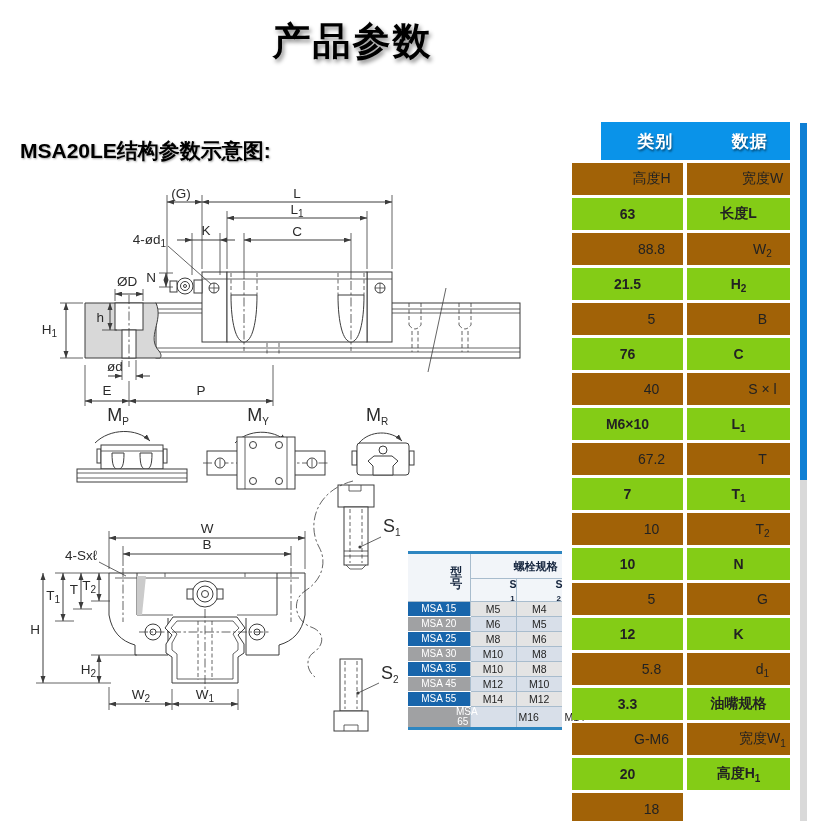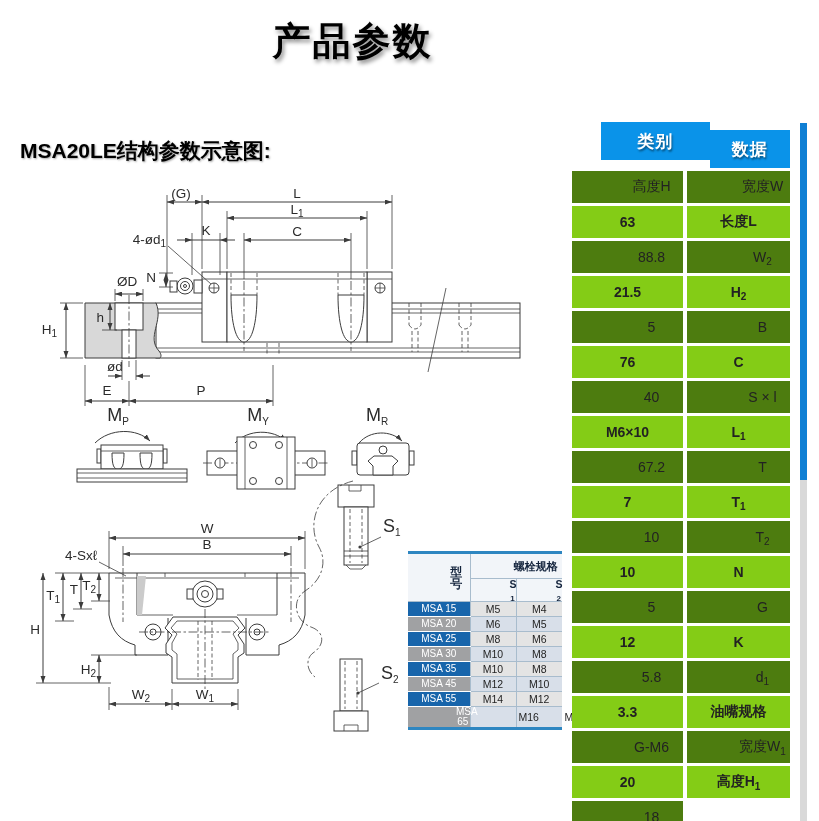--- a/index.html
+++ b/index.html
@@ -11,25 +11,25 @@
     text-shadow:2px 3px 4px rgba(0,0,0,.45);}
   .section-heading{position:absolute;top:137px;left:20px;font-size:21px;font-weight:bold;
     color:#000;text-shadow:1px 1px 2px rgba(0,0,0,.35);}
 
   
   .spec-table{position:absolute;left:572px;top:122px;width:218px;}
   .spec-header{display:flex;gap:0;padding-left:29px;}
   .spec-header .hcell{background:#0a93e9;color:#fff;font-weight:bold;font-size:17px;
      height:38px;display:flex;align-items:center;justify-content:center;
      text-shadow:1px 2px 2px rgba(0,0,0,.45);letter-spacing:1px;}
-  .hcell.c1{width:111px;} .hcell.c2{width:82px;margin-top:8px;}
+  .hcell.c1{width:111px;} .hcell.c2{width:82px;}
   .spec-rows{display:grid;grid-template-columns:111px 103px;column-gap:4px;row-gap:3px;
      grid-auto-rows:32px;margin-top:3px;}
   .scell{display:flex;align-items:center;justify-content:center;font-size:14px;color:#222;}
-  .scell:nth-child(4n+1),.scell:nth-child(4n+2){background:#4d7c0f;padding-left:48px;}
+  .scell:nth-child(4n+1),.scell:nth-child(4n+2){background:#a16207;padding-left:48px;}
   .scell:nth-child(4n+3),.scell:nth-child(4n){background:#84cc16;font-weight:bold;}
   .sb{font-size:10px;position:relative;top:4px;display:inline-block;}
 
   
   .scrollbar-track{position:absolute;left:800px;top:123px;width:7px;height:698px;background:#d9d9d9;}
   .scrollbar-thumb{position:absolute;left:0;top:0;width:7px;height:357px;background:#0f7fd4;}
 
   
   .bolt-table{position:absolute;left:408px;top:551px;width:154px;background:#fbfcfd;
      border-top:3px solid #2e86c1;border-bottom:3px solid #2e86c1;}

